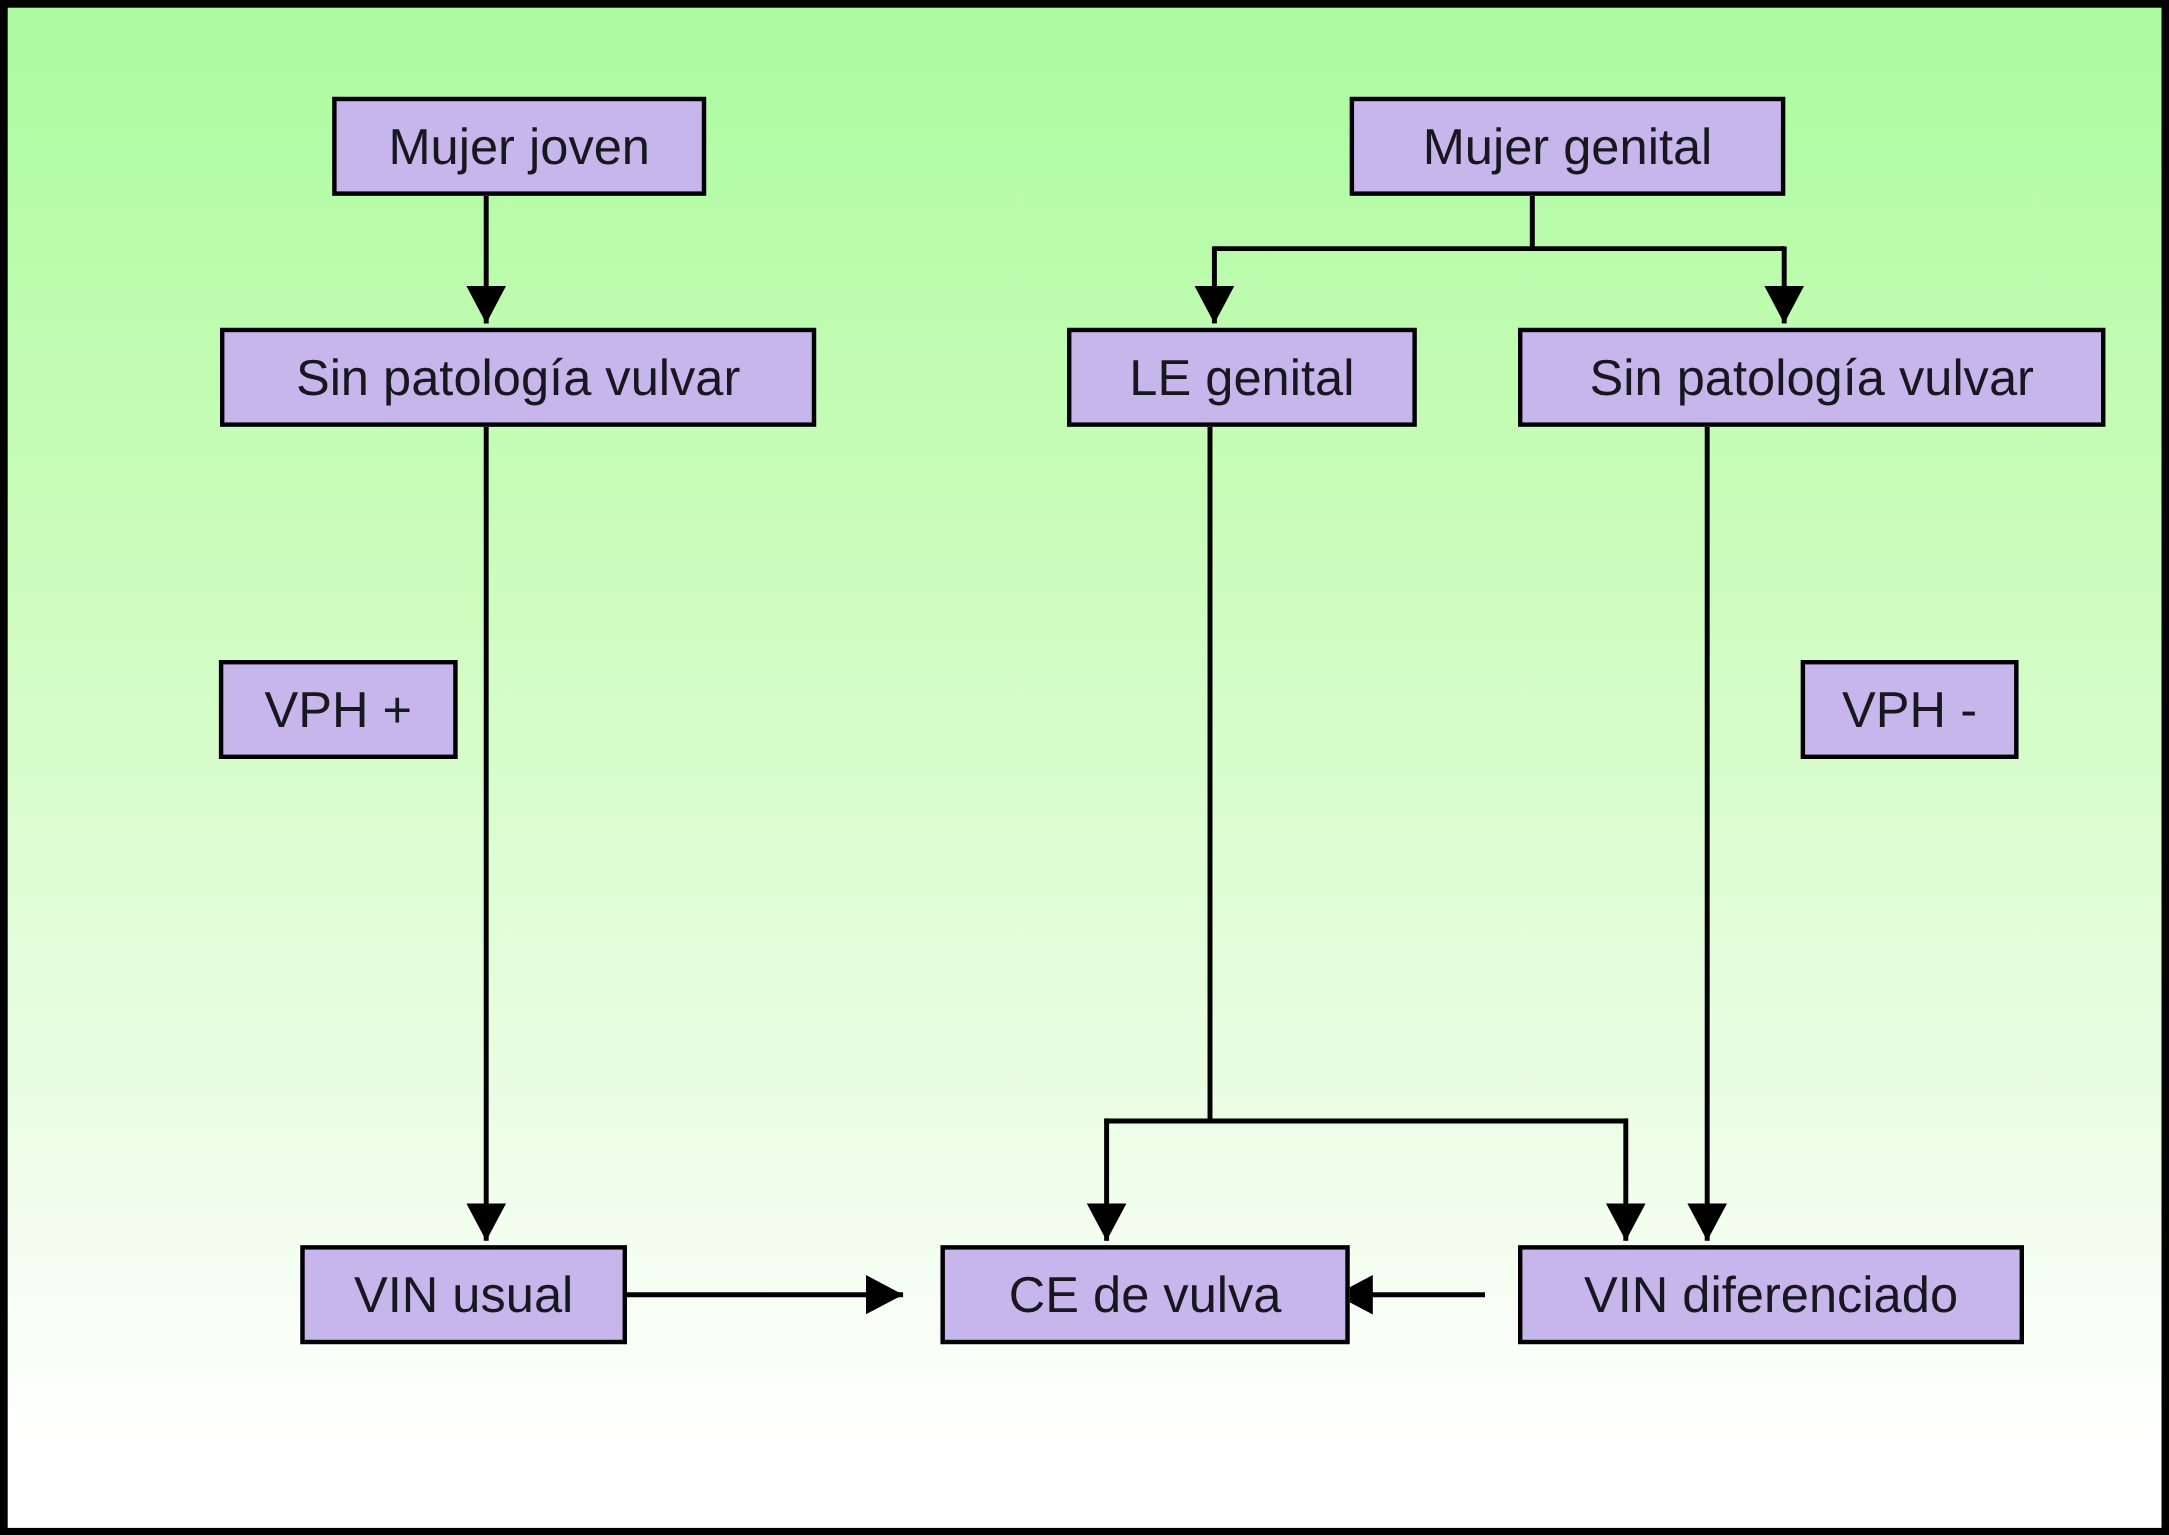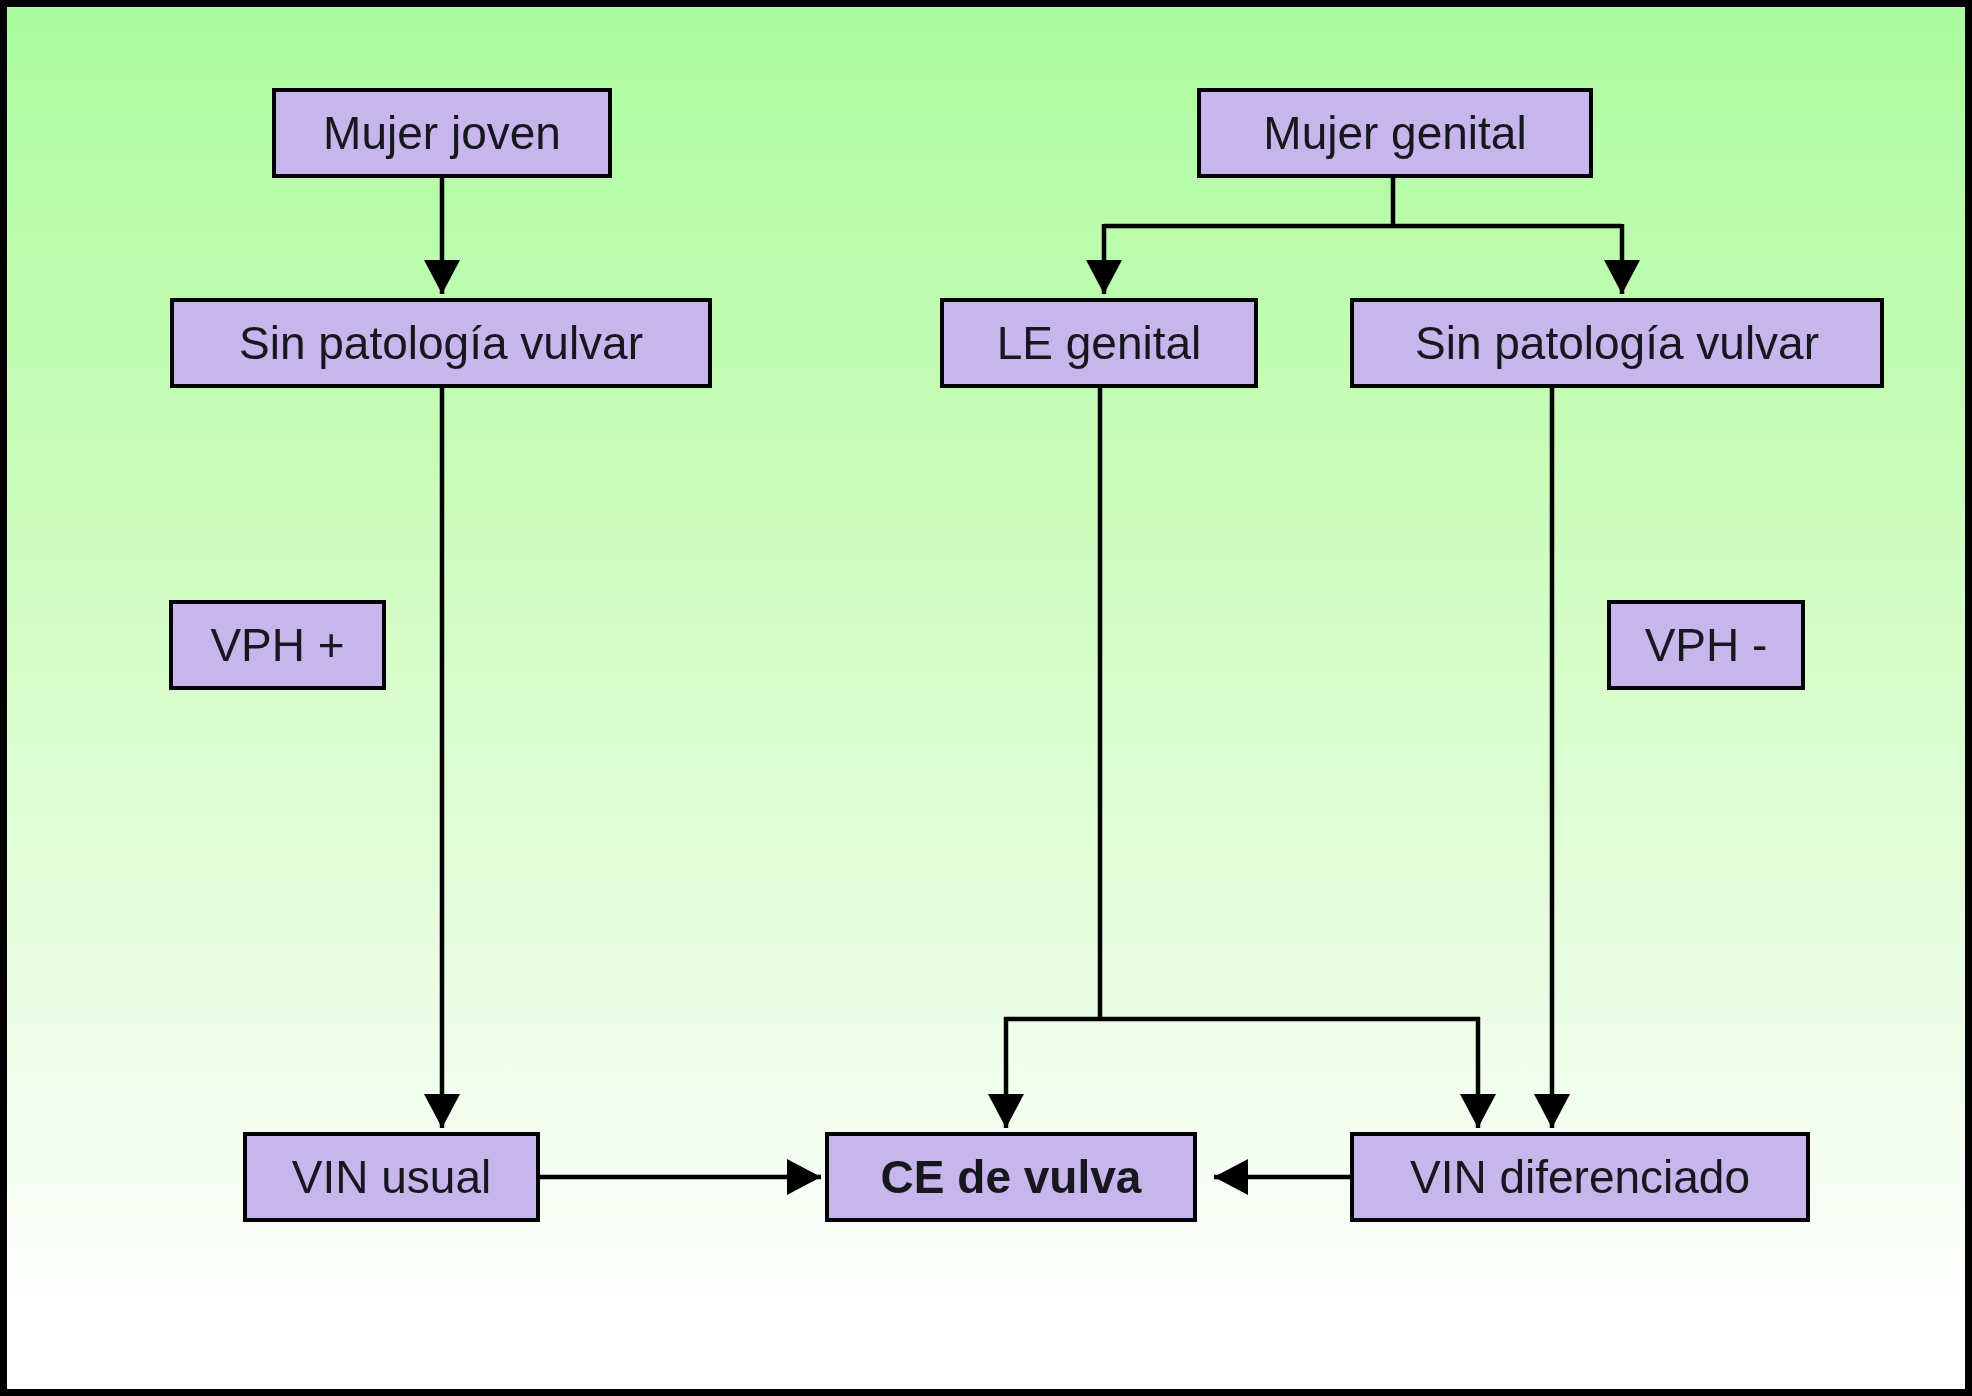--- a/index.html
+++ b/index.html
@@ -50,31 +50,32 @@
     display: flex;
     align-items: center;
     justify-content: center;
     background: var(--node-fill, #c7b6eb);
     border: 4px solid var(--node-border, #000000);
     color: var(--node-text, #17171f);
     font-size: 46px;
     line-height: 1;
     white-space: nowrap;
     z-index: 2;
+    margin-left: 30px;
   }
   
   .n-mujer-joven        { left: 272px;  top: 88px;   width: 340px; height: 90px; }
   .n-mujer-anciana      { left: 1197px; top: 88px;   width: 396px; height: 90px; }
   .n-sin-patologia-izq  { left: 170px;  top: 298px;  width: 542px; height: 90px; }
   .n-le-genital         { left: 940px;  top: 298px;  width: 318px; height: 90px; }
   .n-sin-patologia-der  { left: 1350px; top: 298px;  width: 534px; height: 90px; }
   .n-vph-pos            { left: 169px;  top: 600px;  width: 217px; height: 90px; }
   .n-vph-neg            { left: 1607px; top: 600px;  width: 198px; height: 90px; }
   .n-vin-usual          { left: 243px;  top: 1132px; width: 297px; height: 90px; }
-  .n-ce-vulva           { left: 825px;  top: 1132px; width: 372px; height: 90px; font-weight: bold; }
+  .n-ce-vulva           { left: 825px;  top: 1132px; width: 372px; height: 90px; }
   .n-vin-dif            { left: 1350px; top: 1132px; width: 460px; height: 90px; }
 </style>
 </head>
 <body>
 
 <div class="frame">
 
   <svg class="edges" width="1972" height="1396" viewBox="0 0 1972 1396" aria-hidden="true">
     <defs>
       <marker id="arrow" markerUnits="userSpaceOnUse" markerWidth="46" markerHeight="40" refX="34" refY="18" orient="auto">

